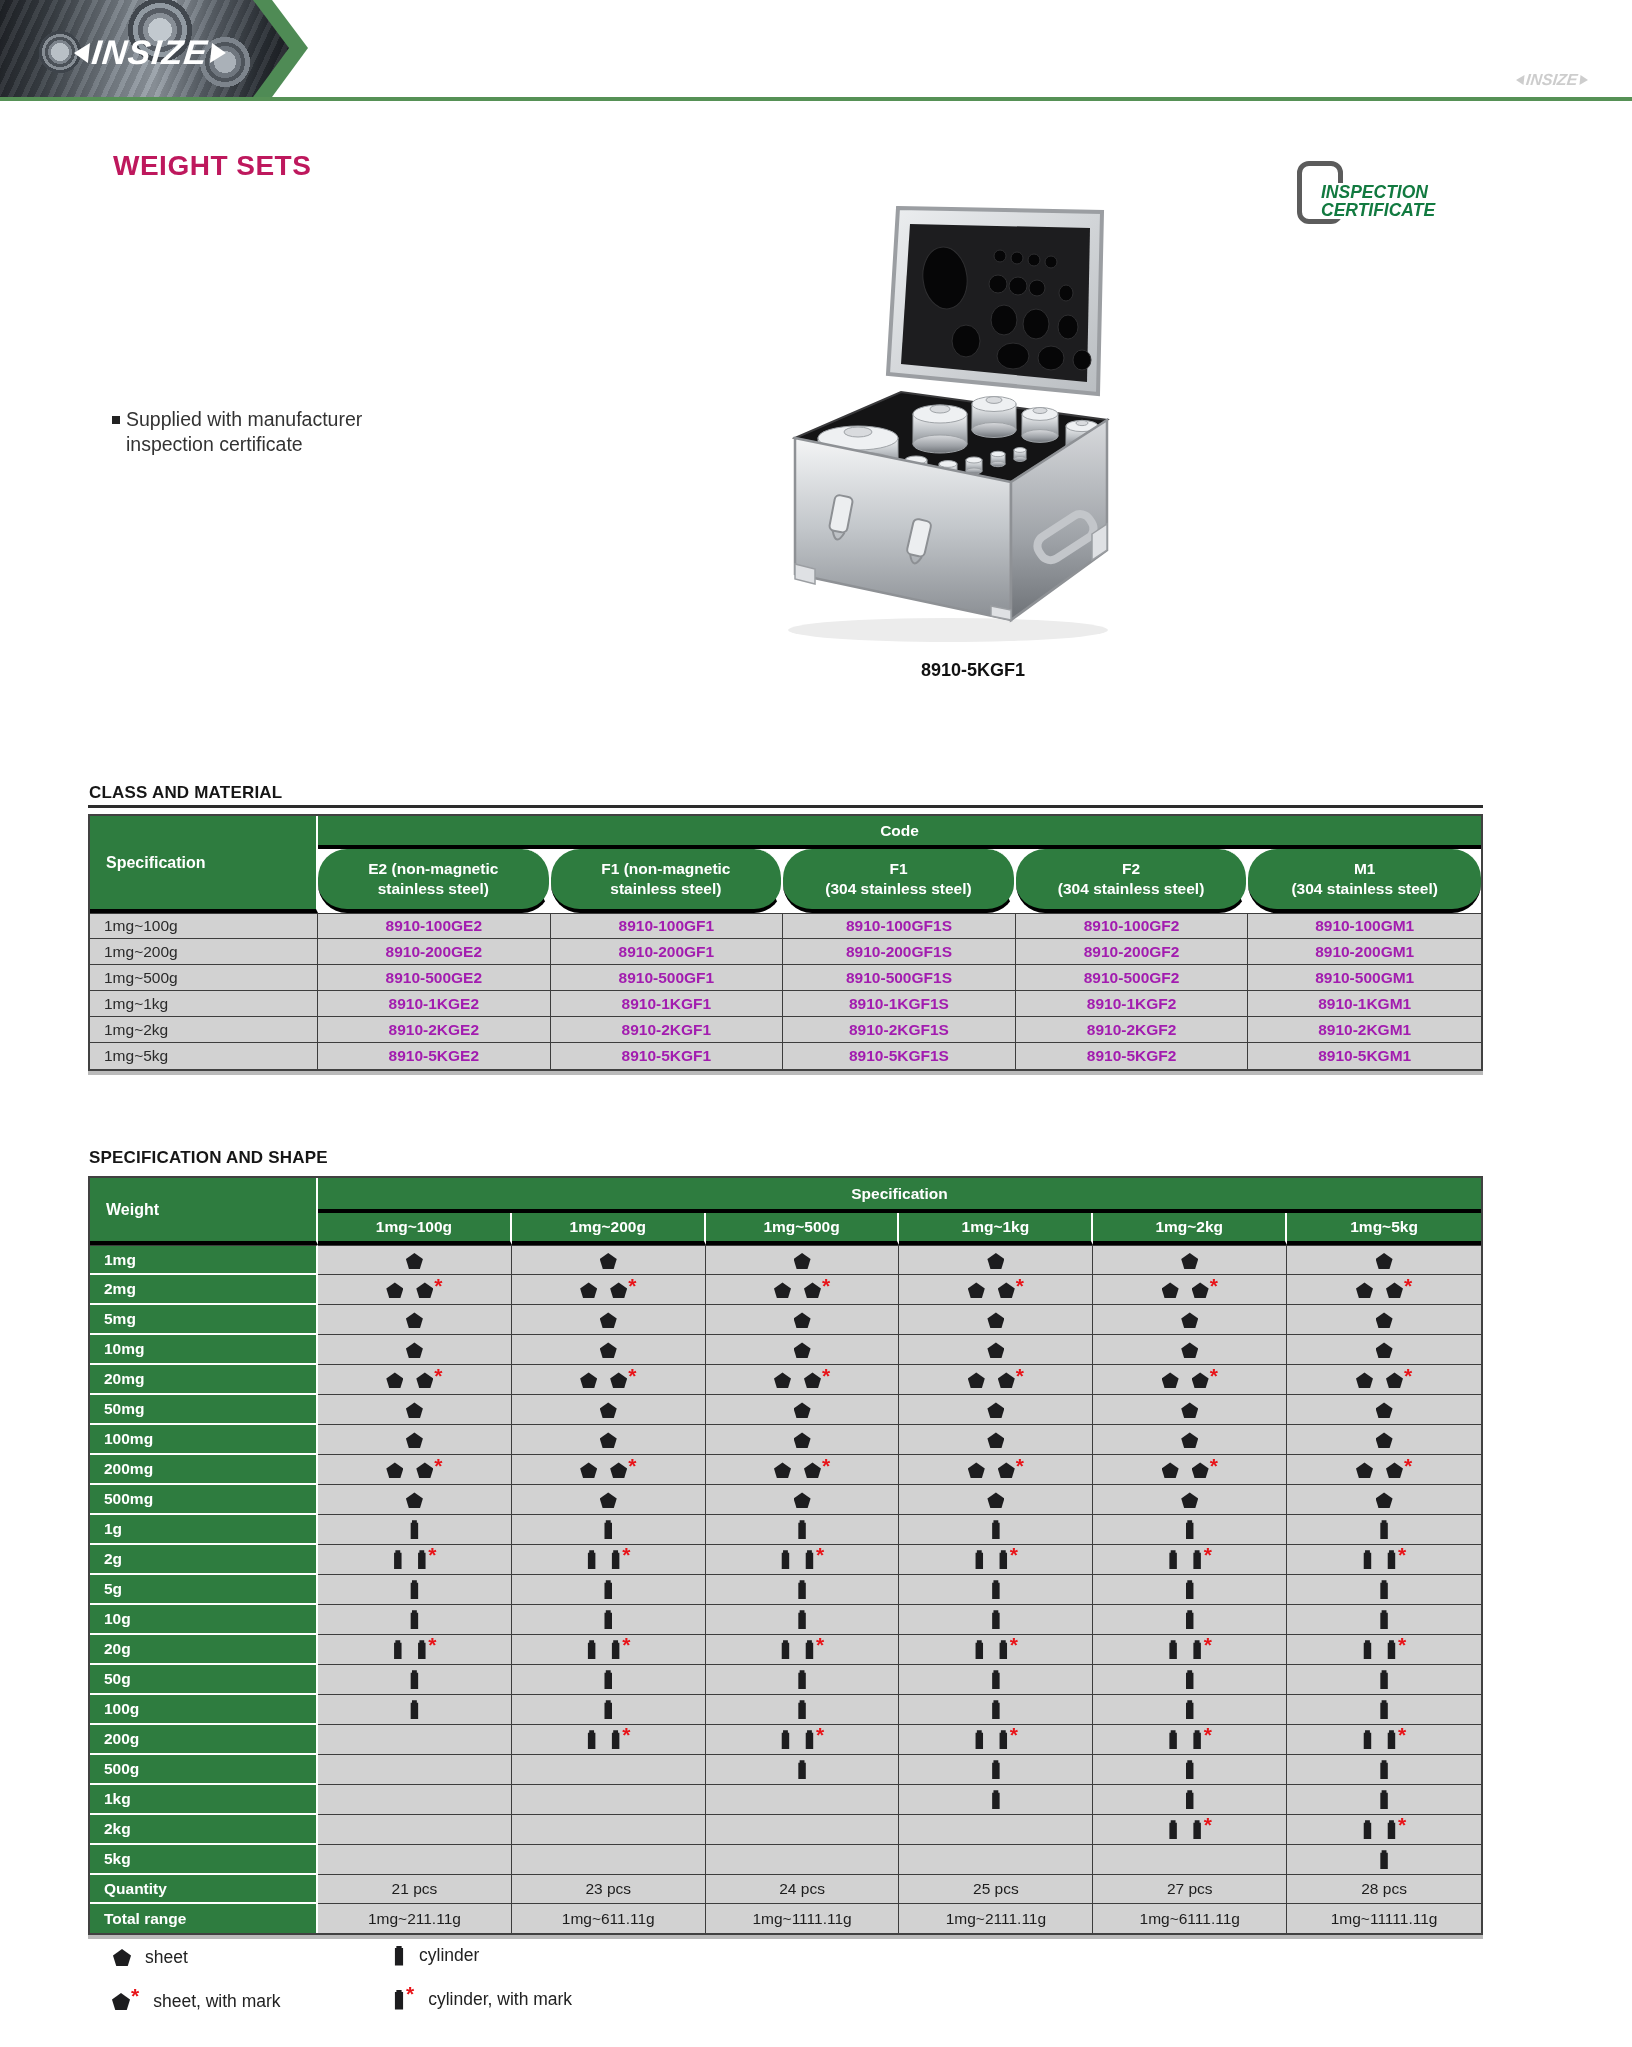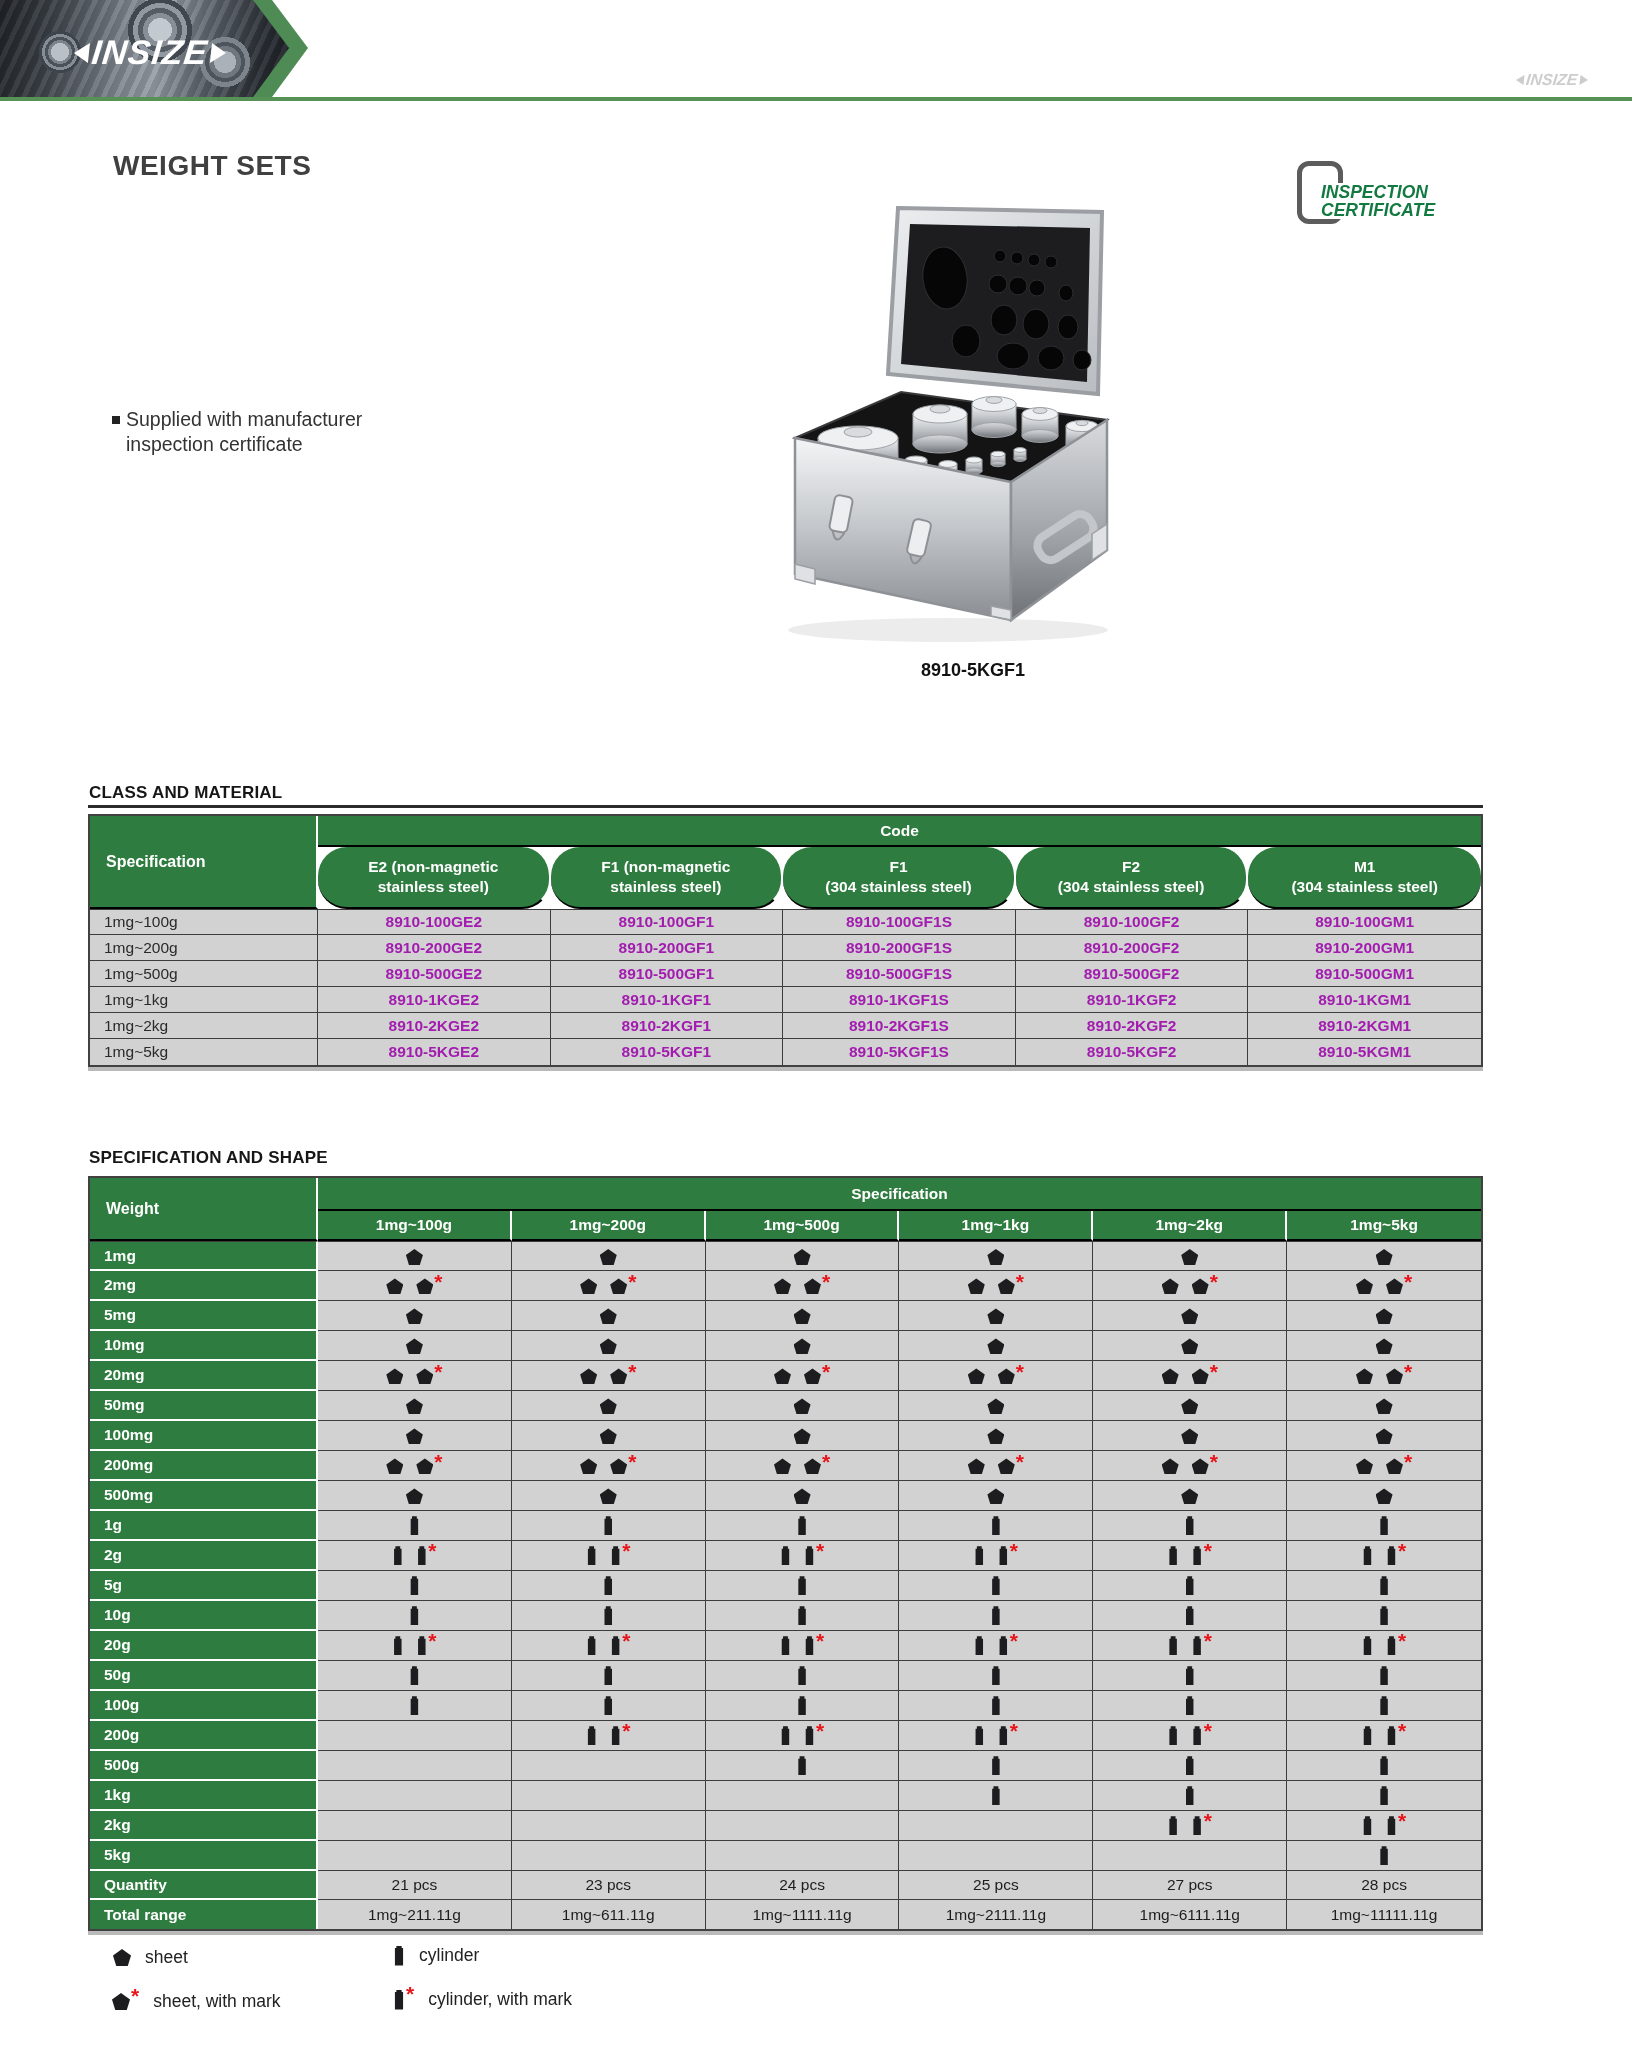--- a/index.html
+++ b/index.html
@@ -23,21 +23,21 @@
          transform:skewX(-6deg);}
   .tri{width:0;height:0;display:inline-block;}
   .tri-l{border-top:10px solid transparent;border-bottom:10px solid transparent;border-right:15px solid #fff;}
   .tri-r{border-top:10px solid transparent;border-bottom:10px solid transparent;border-left:15px solid #fff;}
   .watermark{position:absolute;left:1516px;top:71px;display:flex;align-items:center;gap:2px;
              color:#cdcdcd;font-weight:bold;font-style:italic;font-size:16px;transform:skewX(-6deg);}
   .wm-tri-l{border-top:5px solid transparent;border-bottom:5px solid transparent;border-right:8px solid #cdcdcd;}
   .wm-tri-r{border-top:5px solid transparent;border-bottom:5px solid transparent;border-left:8px solid #cdcdcd;}
 
   
-  .page-title{position:absolute;left:113px;top:150px;font-size:28px;font-weight:bold;color:#404040;letter-spacing:.5px;}
+  .page-title{position:absolute;left:113px;top:150px;font-size:28px;font-weight:bold;color:#be185d;letter-spacing:.5px;}
   .badge{position:absolute;left:1297px;top:156px;width:210px;height:72px;padding-left:10px;}
   .badge-rect{position:absolute;left:0;top:5px;width:36px;height:53px;border:5px solid #5c5c5c;border-radius:12px;}
   .badge-text{position:absolute;left:21px;top:27px;background:#fff;color:#127a40;font-weight:bold;
               font-style:italic;font-size:17.5px;line-height:18px;padding-left:3px;white-space:nowrap;}
   .note{position:absolute;left:112px;top:407px;width:292px;font-size:19.5px;line-height:25px;color:#333;}
   .note .sq{position:absolute;left:0;top:9px;width:8px;height:8px;background:#222;}
   .note .txt{display:block;margin-left:14px;}
 
   
   .figure{position:absolute;left:765px;top:198px;width:360px;text-align:center;}
@@ -48,21 +48,21 @@
   #t1-title{top:783px;}
   #t2-title{top:1148px;}
   .t1-underline{position:absolute;left:88px;top:805px;width:1395px;height:2.5px;background:#2c2c2c;}
 
   table{border-collapse:separate;border-spacing:0;table-layout:fixed;position:absolute;left:88px;width:1395px;
         border:2px solid #414141;box-shadow:0 4px 0 rgba(130,130,130,.55);}
   #t1{top:814px;}
   #t2{top:1176px;}
   th,td{padding:0;margin:0;overflow:hidden;}
   .g{background:#2e7c3f;color:#fff;font-weight:bold;font-size:15.5px;}
-  th.g{border-right:2px solid #fff;border-bottom:2px solid #000000;text-align:center;vertical-align:middle;}
+  th.g{border-right:2px solid #fff;border-bottom:4px solid #000000;text-align:center;vertical-align:middle;}
   th.g:last-child{border-right:none;}
   th.corner{text-align:left;padding-left:16px;font-size:16px;}
   #t1 thead tr:first-child th{height:29px;}
   #t1 thead tr:nth-child(2) th{height:60px;line-height:20px;border-radius:29px;}
   #t2 thead tr:first-child th{height:31px;}
   #t2 thead tr:nth-child(2) th{height:28px;}
   tbody td{background:#d2d2d2;border-right:1.5px solid #3d3d3d;border-bottom:1.5px solid #3d3d3d;
            text-align:center;vertical-align:middle;font-size:15.5px;color:#1d1d1d;}
   tbody td:last-child{border-right:none;}
   tbody tr:last-child td{border-bottom:none;}

